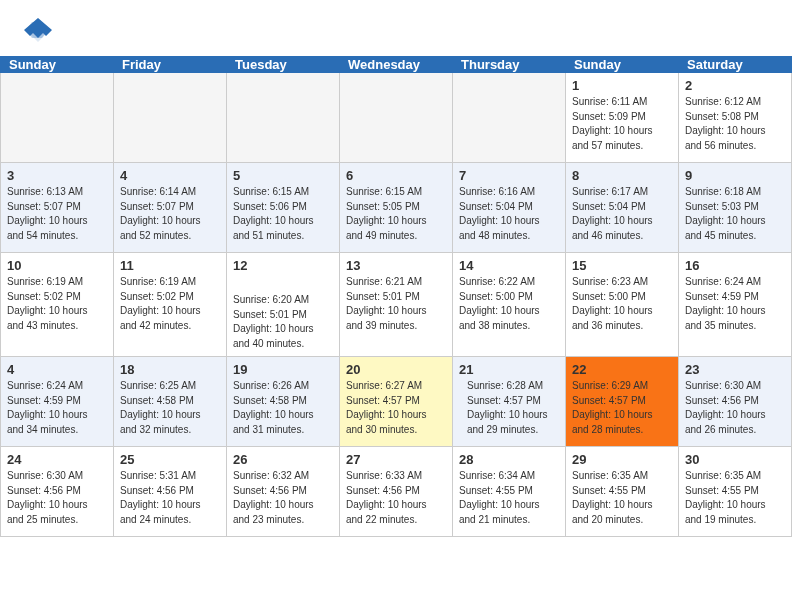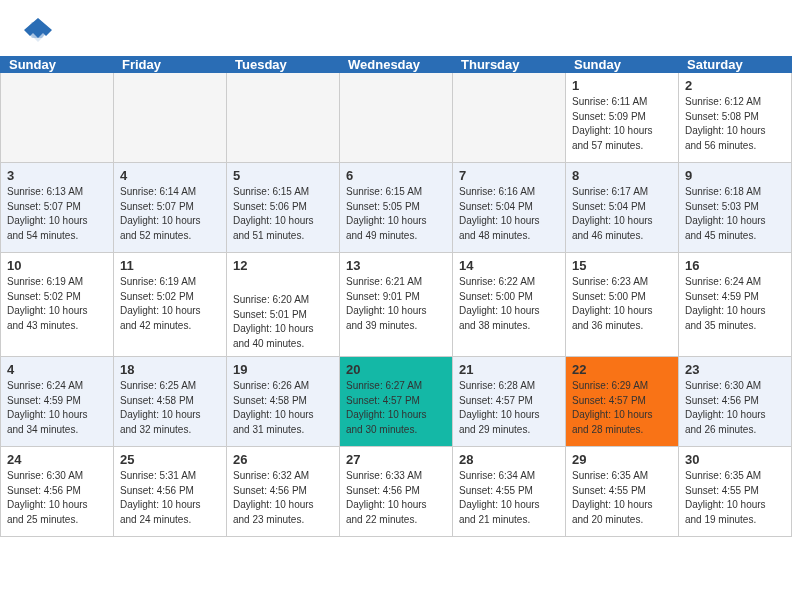--- a/index.html
+++ b/index.html
@@ -218,21 +218,21 @@
         </td>
         <td>
           <span class="day-number">12</span>
           <div class="day-info" style="white-space: pre-line; margin-top: 20px;">Sunrise: 6:20 AM
 Sunset: 5:01 PM
 Daylight: 10 hours and 40 minutes.</div>
         </td>
         <td>
           <span class="day-number">13</span>
           <div class="day-info" style="white-space: pre-line;">Sunrise: 6:21 AM
-Sunset: 9:01 PM
+Sunset: 5:01 PM
 Daylight: 10 hours and 39 minutes.</div>
         </td>
         <td>
           <span class="day-number">14</span>
           <div class="day-info" style="white-space: pre-line;">Sunrise: 6:22 AM
 Sunset: 5:00 PM
 Daylight: 10 hours and 38 minutes.</div>
         </td>
         <td>
           <span class="day-number">15</span>
@@ -259,29 +259,29 @@
           <div class="day-info" style="white-space: pre-line;">Sunrise: 6:25 AM
 Sunset: 4:58 PM
 Daylight: 10 hours and 32 minutes.</div>
         </td>
         <td style="background: rgb(237, 242, 250);">
           <span class="day-number">19</span>
           <div class="day-info" style="white-space: pre-line;">Sunrise: 6:26 AM
 Sunset: 4:58 PM
 Daylight: 10 hours and 31 minutes.</div>
         </td>
-        <td style="background: #14b8a6; margin-top: 45px;">
+        <td style="background: #fef9c3; margin-top: 45px;">
           <span class="day-number">20</span>
           <div class="day-info" style="white-space: pre-line;">Sunrise: 6:27 AM
 Sunset: 4:57 PM
 Daylight: 10 hours and 30 minutes.</div>
         </td>
         <td style="background: rgb(237, 242, 250);">
           <span class="day-number">21</span>
-          <div class="day-info" style="white-space: pre-line;">Sunrise: 6:28 AM
+          <div class="day-info" style="white-space: pre-line; margin-left: 8px;">Sunrise: 6:28 AM
 Sunset: 4:57 PM
 Daylight: 10 hours and 29 minutes.</div>
         </td>
         <td style="background: #f97316;">
           <span class="day-number">22</span>
           <div class="day-info" style="white-space: pre-line;">Sunrise: 6:29 AM
 Sunset: 4:57 PM
 Daylight: 10 hours and 28 minutes.</div>
         </td>
         <td style="background: rgb(237, 242, 250); margin-top: 36px;">

